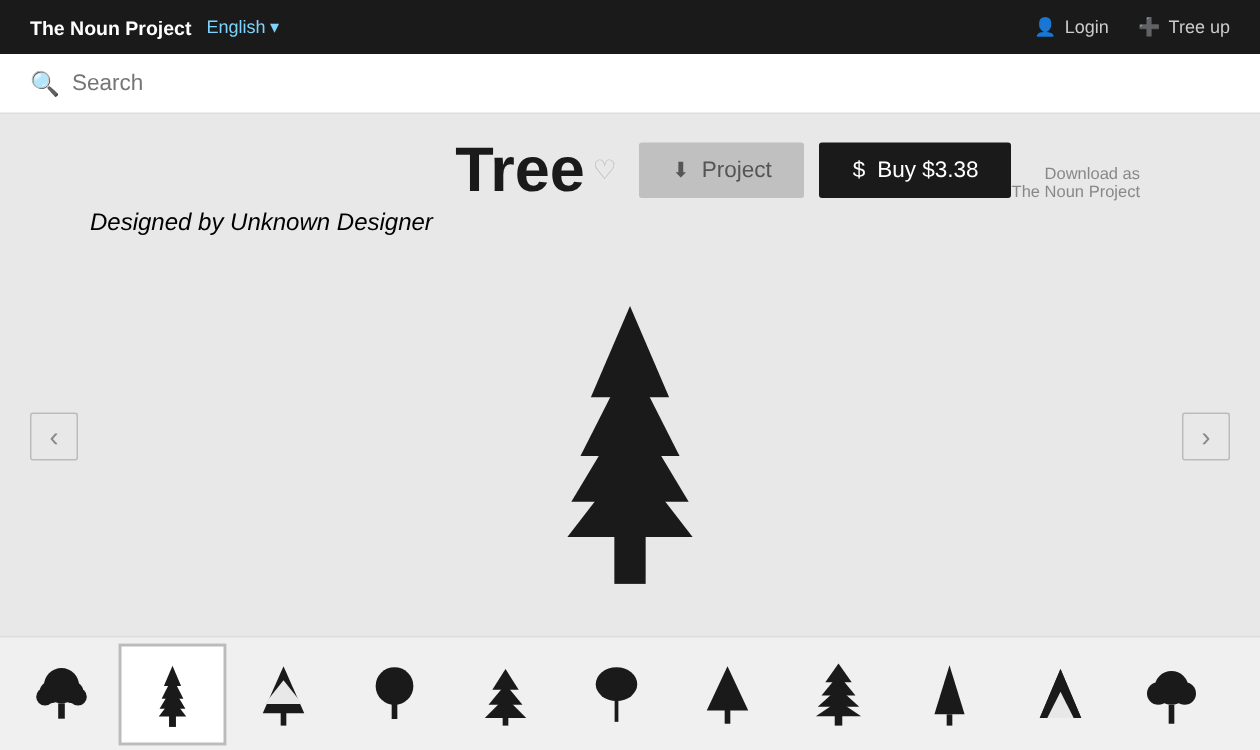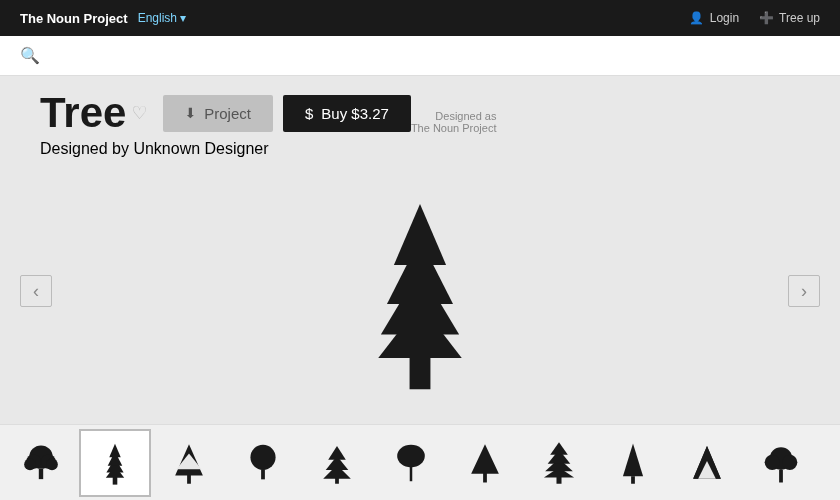--- a/index.html
+++ b/index.html
@@ -208,46 +208,47 @@
     </a>
     <a href="#">
       <span>➕</span>
       <span>Tree up</span>
     </a>
   </div>
 </div>
 
 <div id="search-bar">
   <span style="color:#999;font-size:16px;margin-right:8px;">🔍</span>
+  <input type="text" placeholder="Search" style="">
 </div>
 
 <div id="main-content">
 
-  <div style="display:flex; justify-content:flex-start; padding: 16px 40px 0 40px;">
+  <div style="display:flex; justify-content:flex-end; padding: 16px 40px 0 40px;">
     <div id="icon-title-area">
       <h1>Tree</h1>
     </div>
     <div id="actions">
       <button class="heart-btn">♡</button>
       <button class="download-btn">
         <span class="down-arrow">⬇</span>
         <span>Project</span>
       </button>
       <button class="buy-btn">
         <span>$</span>
-        <span>Buy $3.27</span>
+        <span>Buy $3.38</span>
       </button>
     </div>
     <div id="attribute-area">
-      <div>Designed as</div>
+      <div>Download as</div>
       <div>The Noun Project</div>
     </div>
   </div>
 
-  <div style="padding: 6px 40px 0 40px;">
+  <div style="padding: 6px 40px 0 60px; font-style: italic;">
     <div class="designer">Designed by Unknown Designer</div>
   </div>
 
   <div id="icon-display">
     <button class="nav-arrow left">‹</button>
 
     <svg id="main-tree" viewBox="0 0 200 230" xmlns="http://www.w3.org/2000/svg">
 
       <rect x="88" y="188" width="24" height="40" fill="#1a1a1a"></rect>
 

